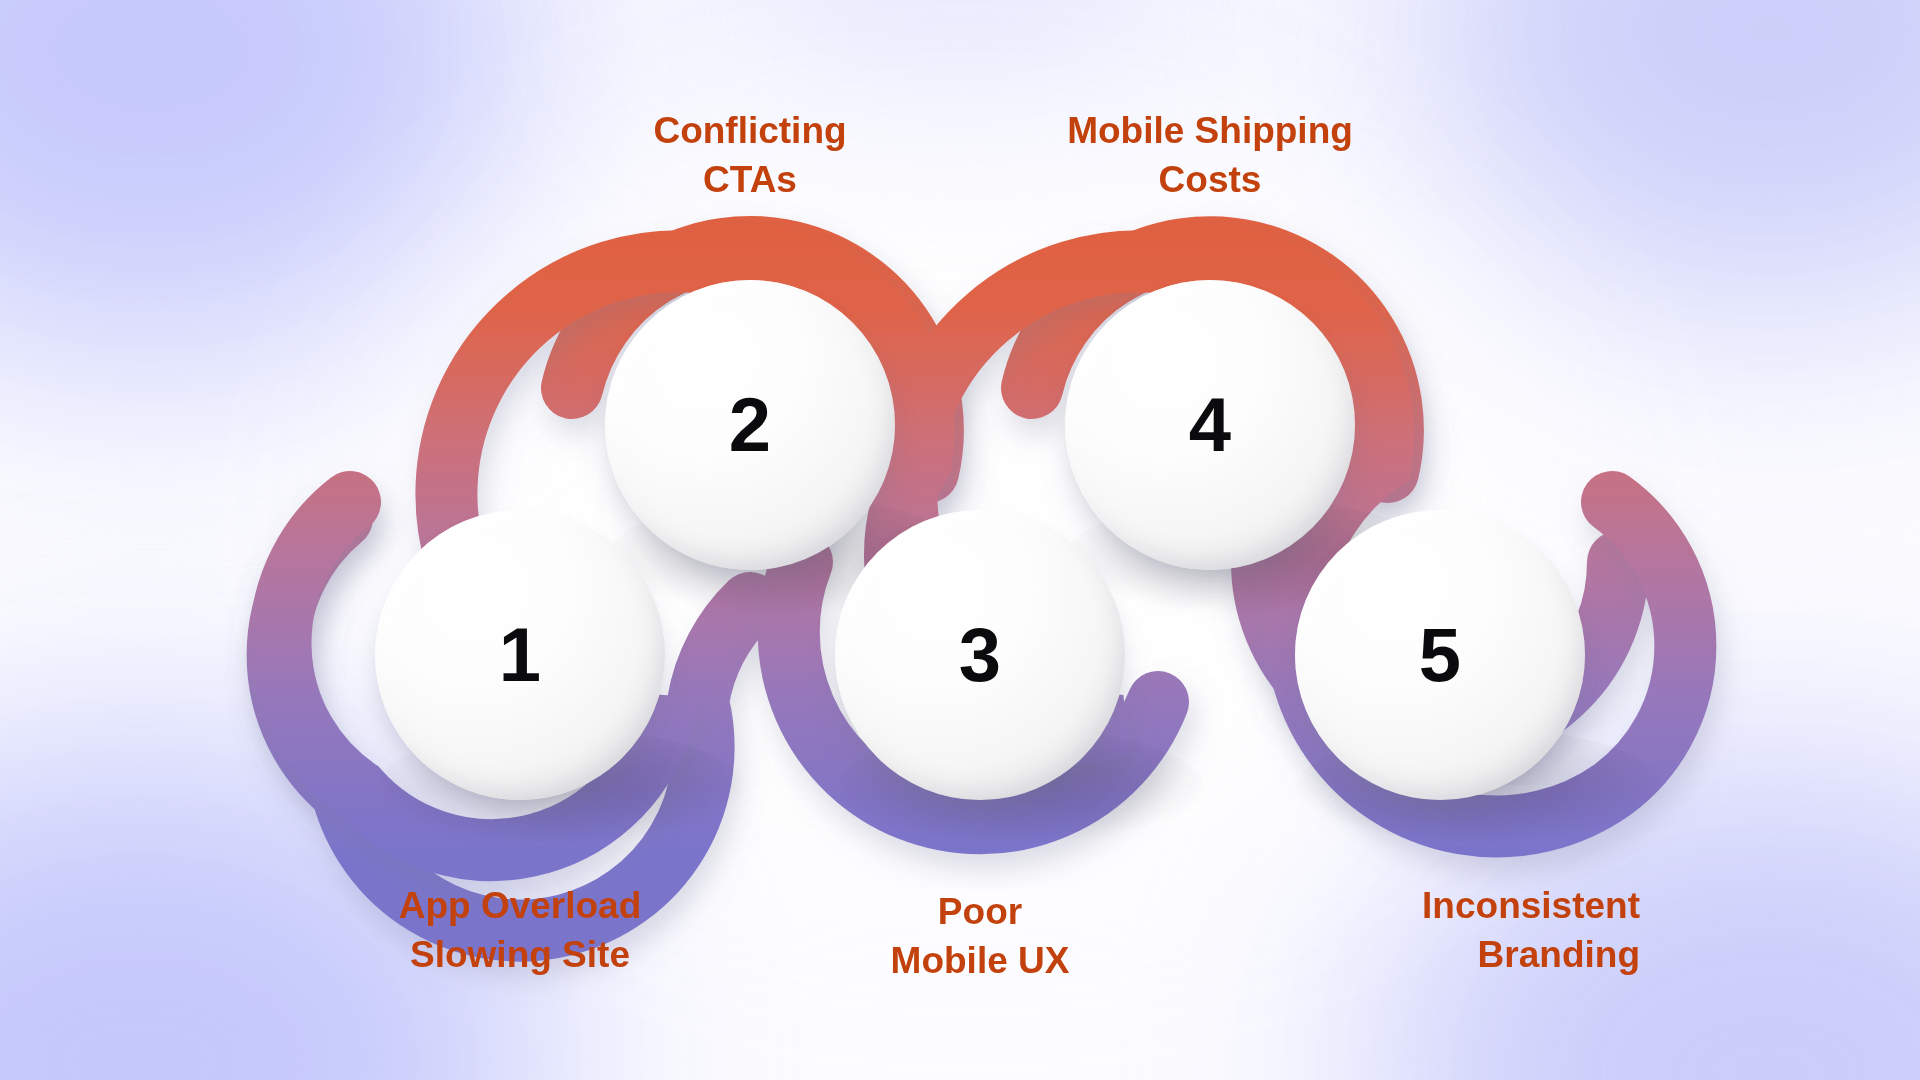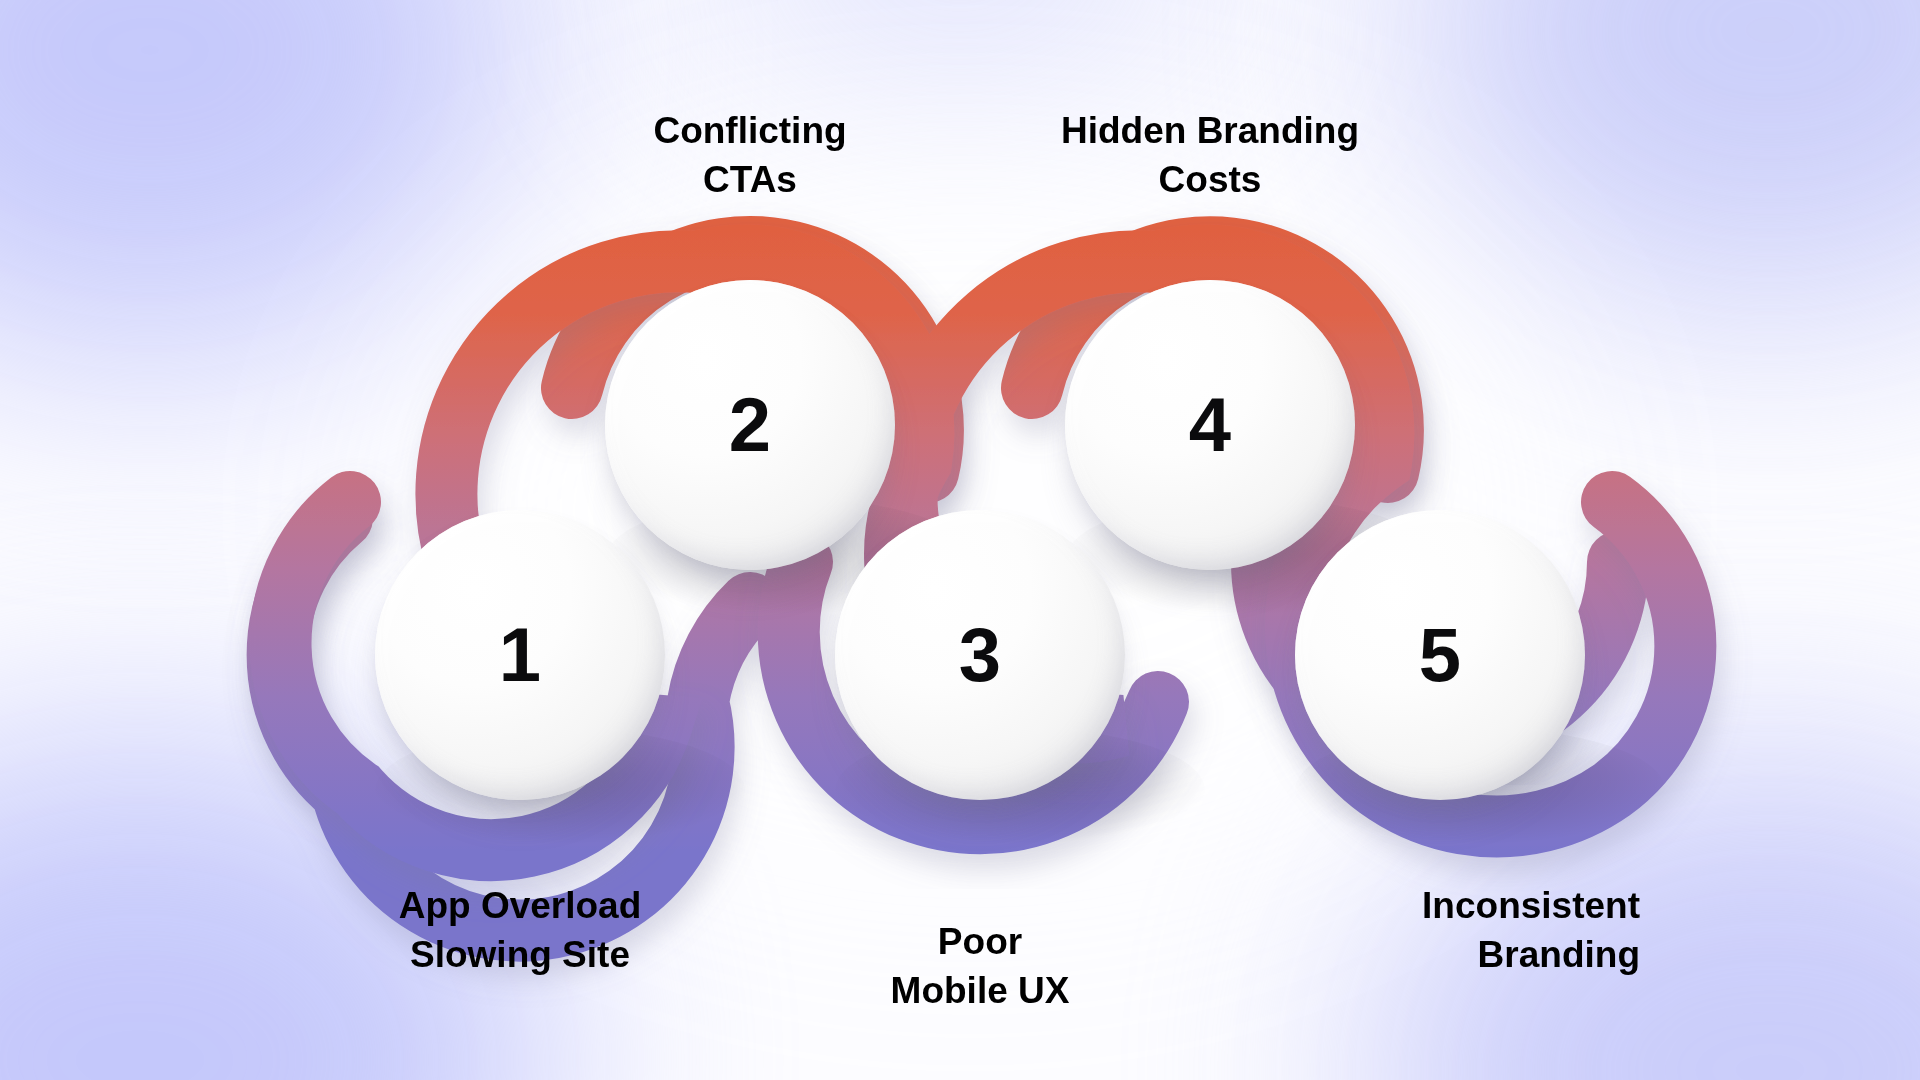--- a/index.html
+++ b/index.html
@@ -39,21 +39,21 @@
   }
   .node .num{
     position:absolute;inset:0;display:flex;align-items:center;justify-content:center;
     font-size:76px;font-weight:700;color:#0b0b0d;letter-spacing:0px;
     line-height:1;
   }
 
   
   .label{
     position:absolute;text-align:center;
-    font-size:37px;font-weight:700;color:#000000;line-height:1.32;
+    font-size:37px;font-weight:700;color:#c2410c;line-height:1.32;
     white-space:pre-line;width:400px;
   }
   .label.top{transform:translate(-50%,-100%);}
   .label.bottom{transform:translate(-50%,0);}
 </style>
 </head>
 <body>
 
 <div id="bg-layer">
   <div class="blob blob-tl"></div>
@@ -189,22 +189,22 @@
     <div class="ball"></div>
     <div class="num">5</div>
   </div>
 
   <div class="label bottom" style="left:520px;top:882px;">App Overload
 Slowing Site</div>
 
   <div class="label top" style="left:750px;top:205px;">Conflicting
 CTAs</div>
 
-  <div class="label bottom" style="left:980px;top:918px;">Poor
+  <div class="label bottom" style="left:980px;top:888px;">Poor
 Mobile UX</div>
 
-  <div class="label top" style="left:1210px;top:205px;">Hidden Branding
+  <div class="label top" style="left:1210px;top:205px;">Mobile Shipping
 Costs</div>
 
   <div class="label bottom" style="left:1440px;top:882px;text-align:right;">Inconsistent
 Branding</div>
 
 </div>
 
 </body></html>

